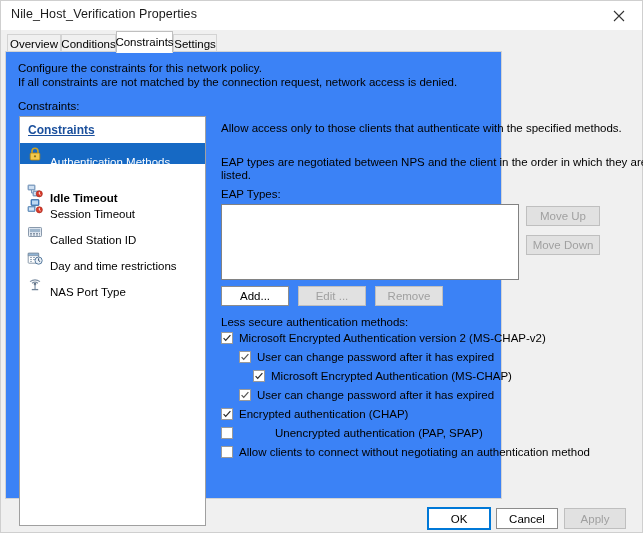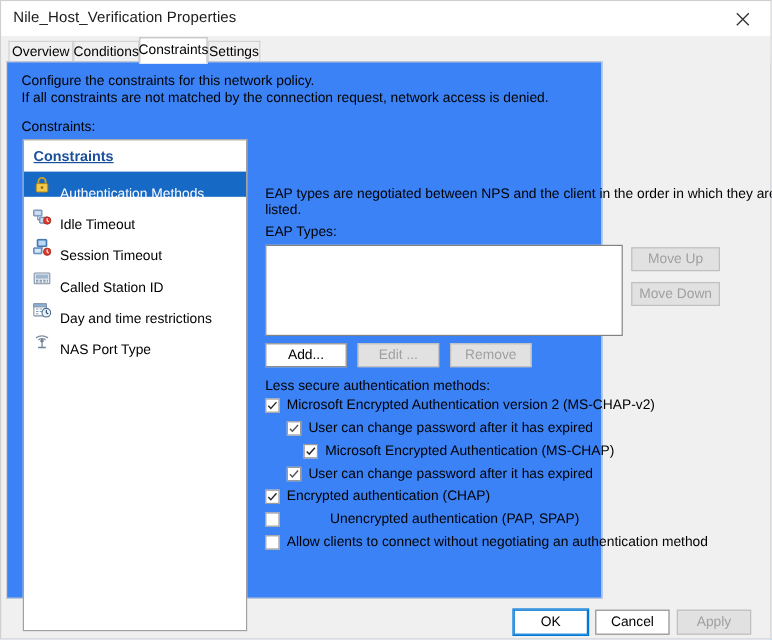--- a/index.html
+++ b/index.html
@@ -333,21 +333,21 @@
         <span class="ico">
           <svg width="16" height="16" viewBox="0 0 16 16">
             <path d="M5 7 V5.2 a3 3 0 0 1 6 0 V7" stroke="#c9a227" stroke-width="1.6" fill="none"></path>
             <rect x="3.2" y="7" width="9.6" height="7" rx="1" fill="#f2c94c" stroke="#b8860b" stroke-width="0.8"></rect>
             <circle cx="8" cy="10.3" r="1.1" fill="#8a6d11"></circle>
           </svg>
         </span>
         <span class="lbl">Authentication Methods</span>
       </div>
 
-      <div class="list-item" style="top:52px;">
+      <div class="list-item" style="top:62px;font-weight:bold;">
         <span class="ico">
           <svg width="16" height="16" viewBox="0 0 16 16">
             <rect x="1" y="3" width="7" height="5" rx="0.6" fill="#9fb8d8" stroke="#5a7fa8" stroke-width="0.7"></rect>
             <rect x="2" y="4" width="5" height="3" fill="#cfe0f2"></rect>
             <rect x="6" y="9" width="7" height="5" rx="0.6" fill="#9fb8d8" stroke="#5a7fa8" stroke-width="0.7"></rect>
             <rect x="7" y="10" width="5" height="3" fill="#cfe0f2"></rect>
             <path d="M4.5 8 L4.5 11 L6 11" stroke="#6b8db5" stroke-width="0.9" fill="none"></path>
             <circle cx="12.3" cy="11.8" r="3.1" fill="#d93b2b" stroke="#a02418" stroke-width="0.6"></circle>
             <path d="M12.3 9.9 v2.1 l1.3 0.9" stroke="#ffffff" stroke-width="0.9" fill="none"></path>
           </svg>
@@ -403,20 +403,21 @@
             <circle cx="8" cy="8.1" r="1.2" fill="#6f8296"></circle>
             <rect x="7.4" y="9" width="1.3" height="4.2" fill="#8a9cb0"></rect>
             <path d="M4.8 13.6 h6.4" stroke="#6f8296" stroke-width="1.3"></path>
           </svg>
         </span>
         <span class="lbl">NAS Port Type</span>
       </div>
     </div>
 
     <div id="rightpane">
+      <div id="rp-line1">Allow access only to those clients that authenticate with the specified methods.</div>
       <div id="rp-line2a">EAP types are negotiated between NPS and the client in the order in which they are</div>
       <div id="rp-line2b">listed.</div>
       <div id="eap-types-label">EAP Types:</div>
 
       <div id="eap-listbox"></div>
 
       <div class="btn disabled" id="btn-move-up">
           <span>Move Up</span>
         </div>
       <div class="btn disabled" id="btn-move-down">

